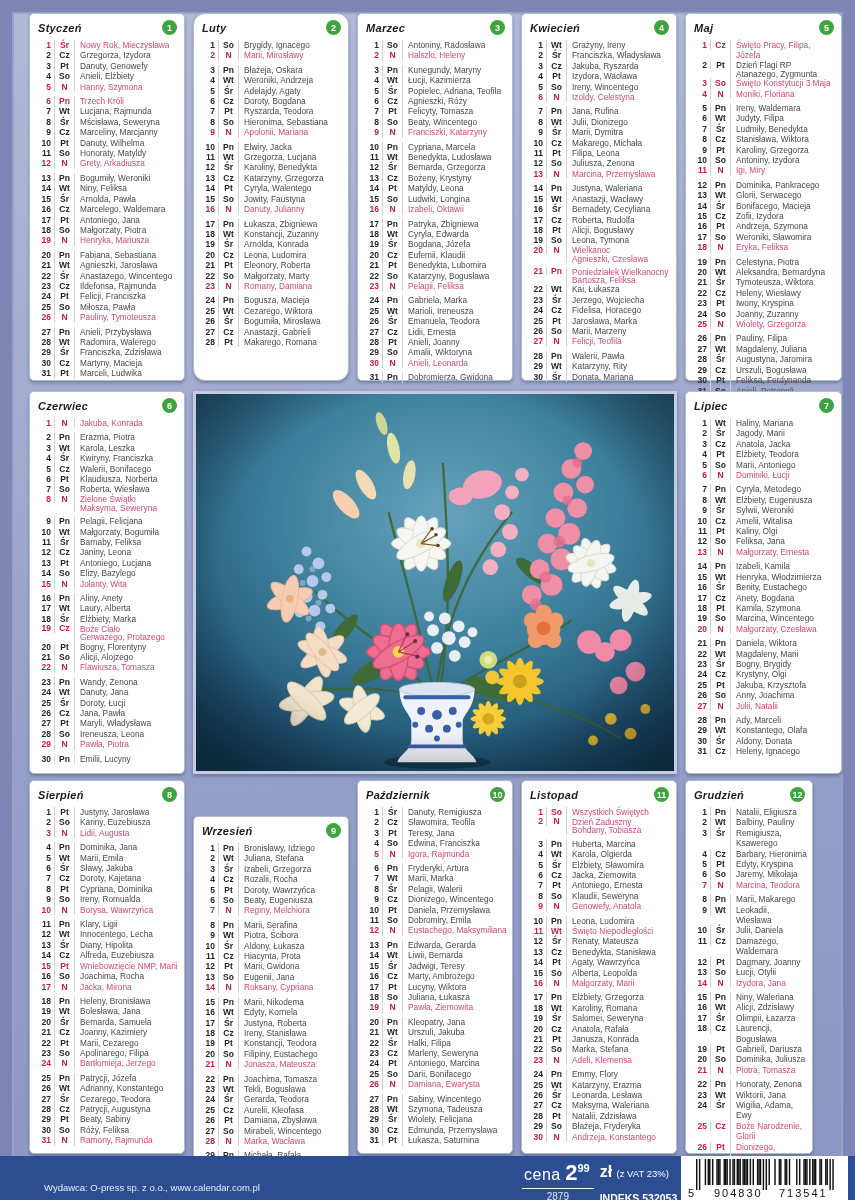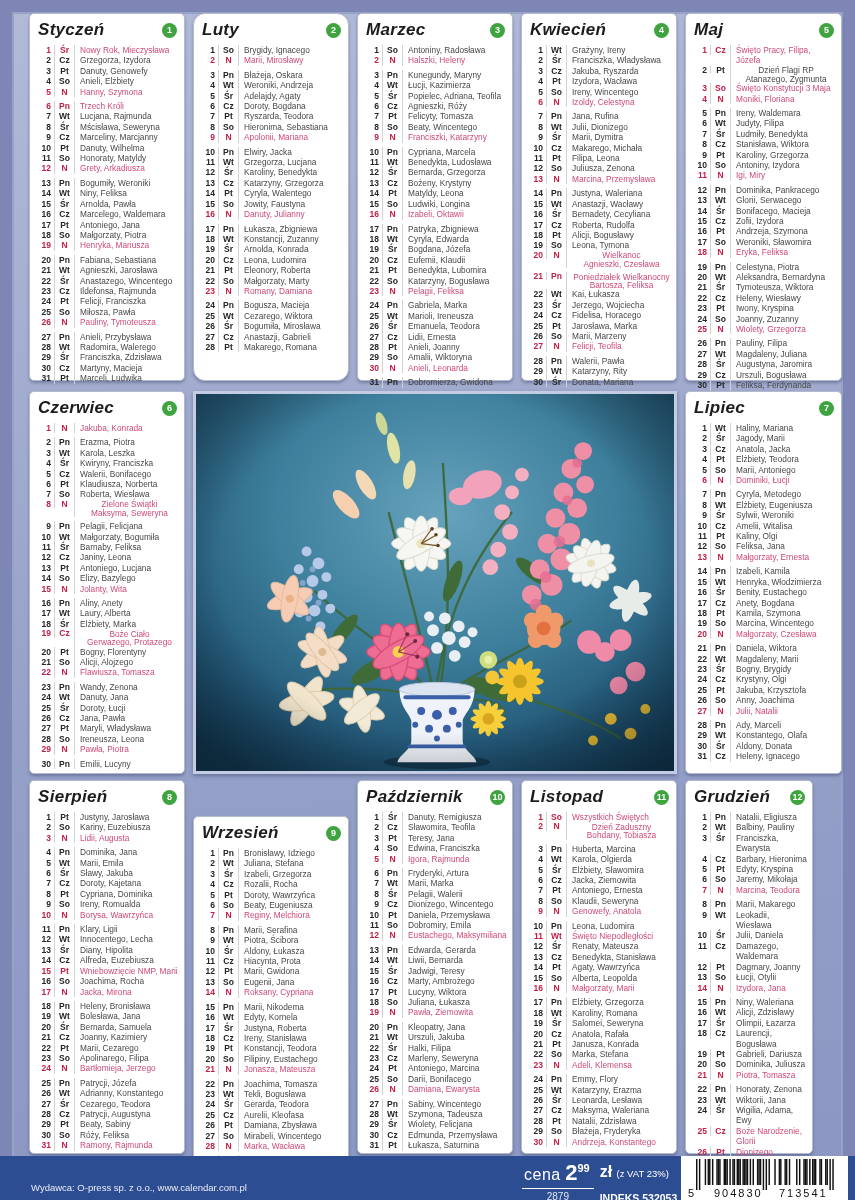--- a/index.html
+++ b/index.html
@@ -6,40 +6,40 @@
     --c-red:#c22047; --c-pink:#ce4a74; --c-green:#3fa43f; --c-navy:#2d4d92;
   }
   html,body{margin:0;padding:0;}
   body{font-family:"Liberation Sans","DejaVu Sans",sans-serif;background:#6f79a8;}
   .page{position:relative;width:855px;height:1200px;overflow:hidden;
     background:linear-gradient(175deg,#b2bad8 0%,#a3adcf 30%,#94a0c8 60%,#8b97c2 100%);
     box-shadow:inset 0 0 0 12px #7d86b5, inset 0 0 0 14px #98a1c6;}
   .panel{position:absolute;background:#fff;border:1px solid #b4bacd;border-radius:5px;
     padding:5px 5px 3px 6px;box-sizing:border-box;box-shadow:0 2px 3px rgba(35,45,85,.35);}
   .mhead{display:flex;align-items:center;margin:1px 2px 5px 2px;}
-  .mname{font-style:italic;font-weight:bold;font-size:17px;color:#1c1c1c;letter-spacing:.3px;}
+  .mname{font-style:italic;font-weight:bold;font-size:11px;color:#1c1c1c;letter-spacing:.3px;}
   .mnum{margin-left:auto;background:var(--c-green);color:#fff;min-width:15px;height:15px;
     border-radius:50%;font-size:9px;font-weight:bold;display:flex;align-items:center;
     justify-content:center;}
   .drow{display:flex;align-items:flex-start;line-height:10.4px;}
   .dnum{width:15px;text-align:right;padding-right:3px;font-weight:bold;font-size:8.5px;color:#262626;flex:none;}
   .dwd{width:19px;text-align:center;font-weight:bold;font-size:8.5px;color:#262626;
     border-left:1px solid #d2d2d2;flex:none;}
   .dnames{flex:1;padding-left:5px;border-left:1px solid #d2d2d2;font-size:8.3px;color:#474747;}
   .drow.two{line-height:8.4px;}
-  .drow.two .dnames{padding-top:.5px;text-align:center;}
+  .drow.two .dnames{padding-top:.5px;}
   .drow.red .dnum,.drow.red .dwd{color:var(--c-red);}
   .drow.red .dnames{color:var(--c-pink);}
   .gap-after{margin-bottom:4px;}
   .photo{position:absolute;left:193px;top:391px;width:484px;height:383px;
     border:3px solid #c4cce3;box-sizing:border-box;box-shadow:0 2px 4px rgba(35,45,85,.4);}
   .photo svg{display:block;width:100%;height:100%;}
   .footer{position:absolute;left:0;top:1156px;width:855px;height:44px;background:var(--c-navy);}
   .f-title{position:absolute;left:30px;top:3px;color:#fff;font-weight:bold;font-size:20px;letter-spacing:.4px;}
-  .f-pub{position:absolute;left:31px;top:26px;color:#e8ecf6;font-size:9.5px;}
+  .f-pub{position:absolute;left:44px;top:26px;color:#e8ecf6;font-size:9.5px;}
   .price{position:absolute;left:522px;top:4px;color:#fff;display:grid;
     grid-template-columns:auto auto;column-gap:6px;}
   .price-left{border-bottom:1.5px solid #fff;padding:0 4px 2px 2px;white-space:nowrap;}
   .price-cena{font-size:16px;letter-spacing:.5px;}
   .price-big{font-size:22px;font-weight:bold;}
   .price-sup{font-size:11px;font-weight:bold;vertical-align:8px;}
   .price-right{white-space:nowrap;padding-top:3px;}
   .price-zl{font-size:16px;font-weight:bold;}
   .price-vat{font-size:9.5px;}
   .price-code{text-align:center;font-size:10px;padding-top:2px;color:#dfe5f2;}
@@ -1841,21 +1841,21 @@
             <span class="dnames">Natalii, Eligiusza</span>
           </div>
           <div class="drow">
             <span class="dnum">2</span>
             <span class="dwd">Wt</span>
             <span class="dnames">Balbiny, Pauliny</span>
           </div>
           <div class="drow">
             <span class="dnum">3</span>
             <span class="dwd">Śr</span>
-            <span class="dnames">Franciszka, Ewarysta</span>
+            <span class="dnames">Remigiusza, Ksawerego</span>
           </div>
           <div class="drow">
             <span class="dnum">4</span>
             <span class="dwd">Cz</span>
             <span class="dnames">Barbary, Hieronima</span>
           </div>
           <div class="drow">
             <span class="dnum">5</span>
             <span class="dwd">Pt</span>
             <span class="dnames">Edyty, Kryspina</span>

